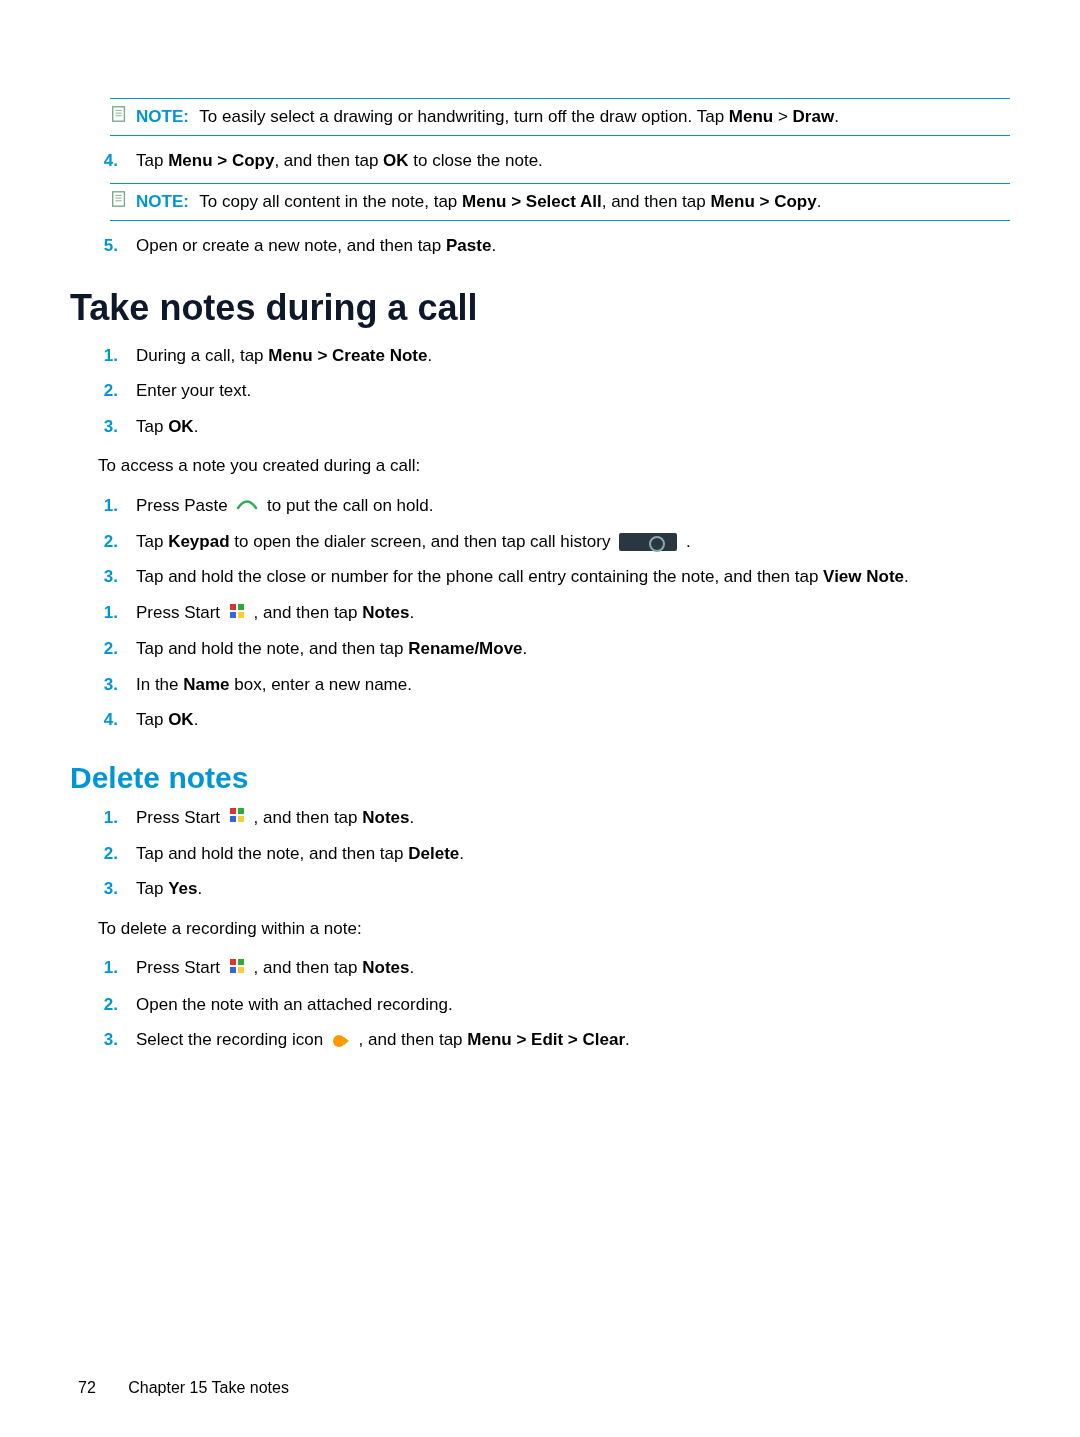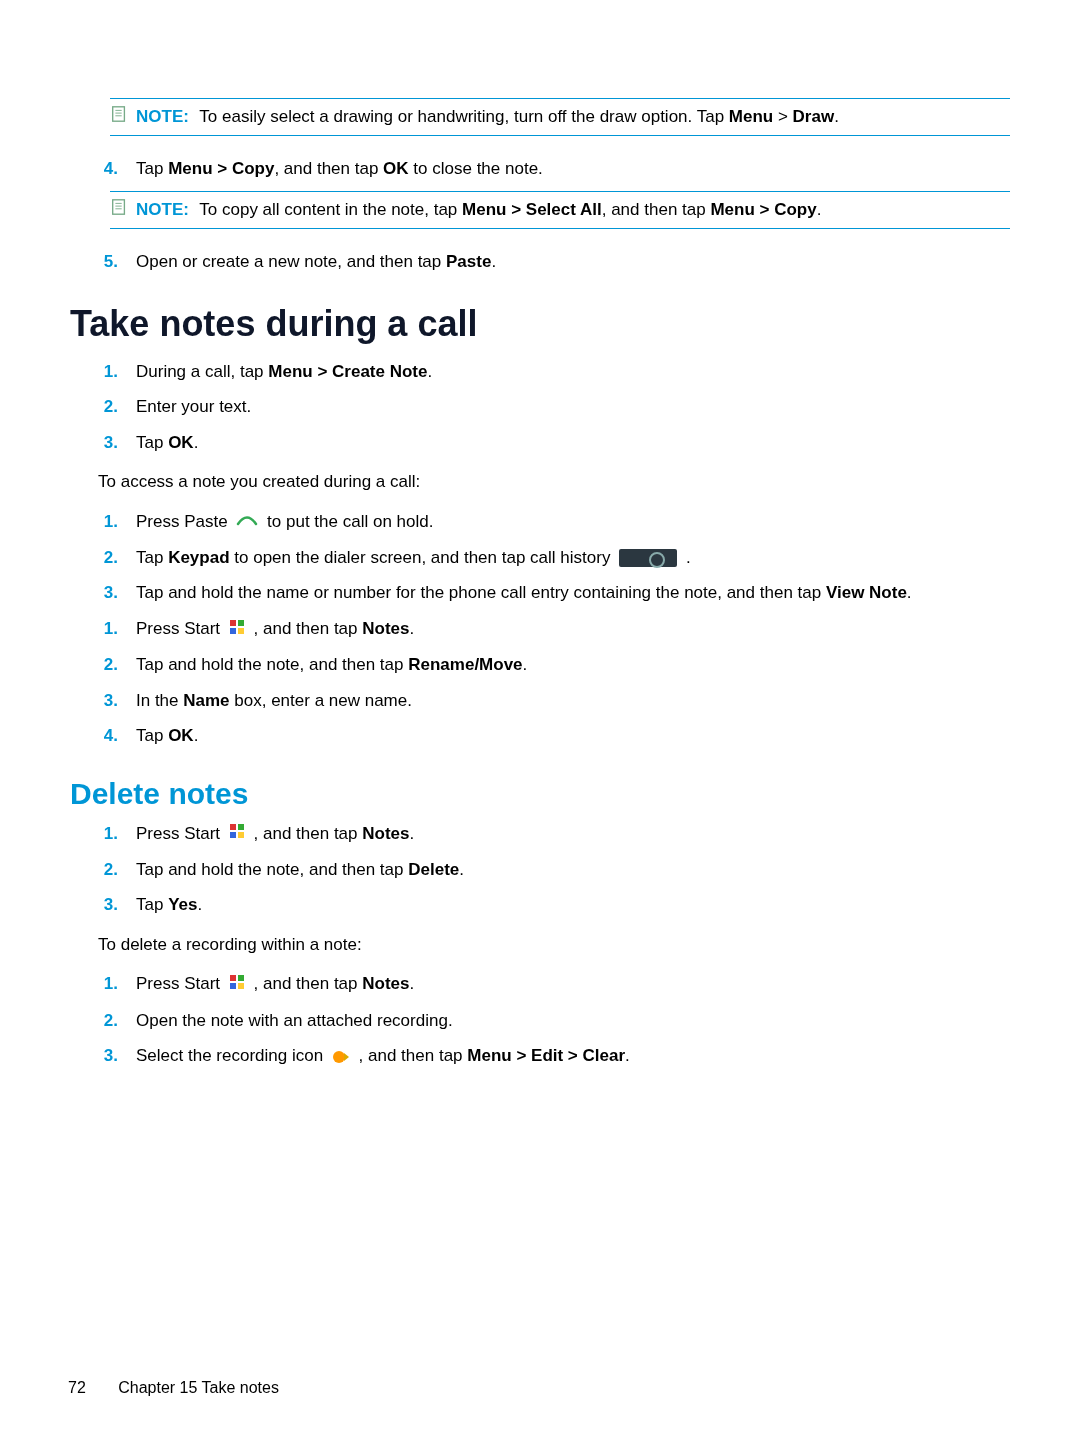--- a/index.html
+++ b/index.html
@@ -11,21 +11,21 @@
     color: #000;
     position: relative;
   }
   .page {
     padding: 90px 70px 40px 70px;
   }
   .note-box {
     border-top: 1px solid #0096d6;
     border-bottom: 1px solid #0096d6;
     padding: 6px 0;
-    margin: 8px 0 20px 40px;
+    margin: 8px 0 12px 40px;
     display: flex;
     align-items: flex-start;
     gap: 8px;
   }
   .note-icon {
     width: 18px; height: 18px; flex: none;
   }
   .note-label {
     color: #0096d6;
     font-weight: bold;
@@ -60,21 +60,21 @@
   }
   h2.sub-head {
     color: #0096d6;
     font-size: 30px;
     font-weight: bold;
     margin: 28px 0 10px 0;
   }
   .footer {
     position: absolute;
     bottom: 40px;
-    left: 68px;
+    left: 78px;
     font-size: 16px;
   }
   .footer-num { margin-right: 28px; }
   .inline-icon { display:inline-block; vertical-align: middle; margin: 0 4px; }
   .callhist-icon {
     display:inline-block; width:58px; height:18px; background:#2b3740; border-radius:2px; position:relative; vertical-align:middle; margin:0 4px;
   }
   .callhist-icon::after{ content:""; position:absolute; left:30px; top:3px; width:12px;height:12px;border:2px solid #8aa; border-radius:50%; }
   .audio-icon{ display:inline-block; width:18px;height:18px; vertical-align:middle; margin:0 4px;}
   b { font-weight: bold; }
@@ -159,21 +159,21 @@
     <span class="ol-num">2.</span>
     <span class="ol-body">
       <span>Tap </span><b>Keypad</b><span> to open the dialer screen, and then tap call history </span>
       <span class="callhist-icon"></span>
       <span>.</span>
     </span>
   </div>
   <div class="ol-item">
     <span class="ol-num">3.</span>
     <span class="ol-body">
-      <span>Tap and hold the name or number for the phone call entry containing the note, and then tap </span><b>View Note</b><span>.</span>
+      <span>Tap and hold the close or number for the phone call entry containing the note, and then tap </span><b>View Note</b><span>.</span>
     </span>
   </div>
 
 
 
   <div class="ol-item">
     <span class="ol-num">1.</span>
     <span class="ol-body">
       <span>Press Start </span>
       <span class="inline-icon"><svg width="16" height="16" viewBox="0 0 16 16">

